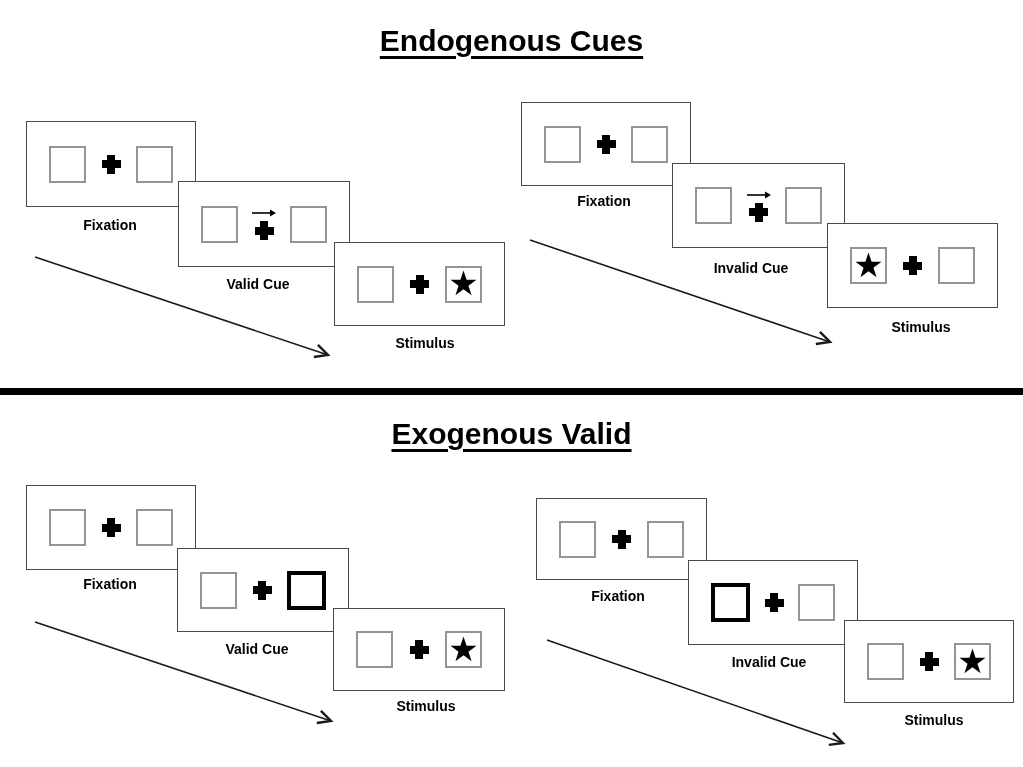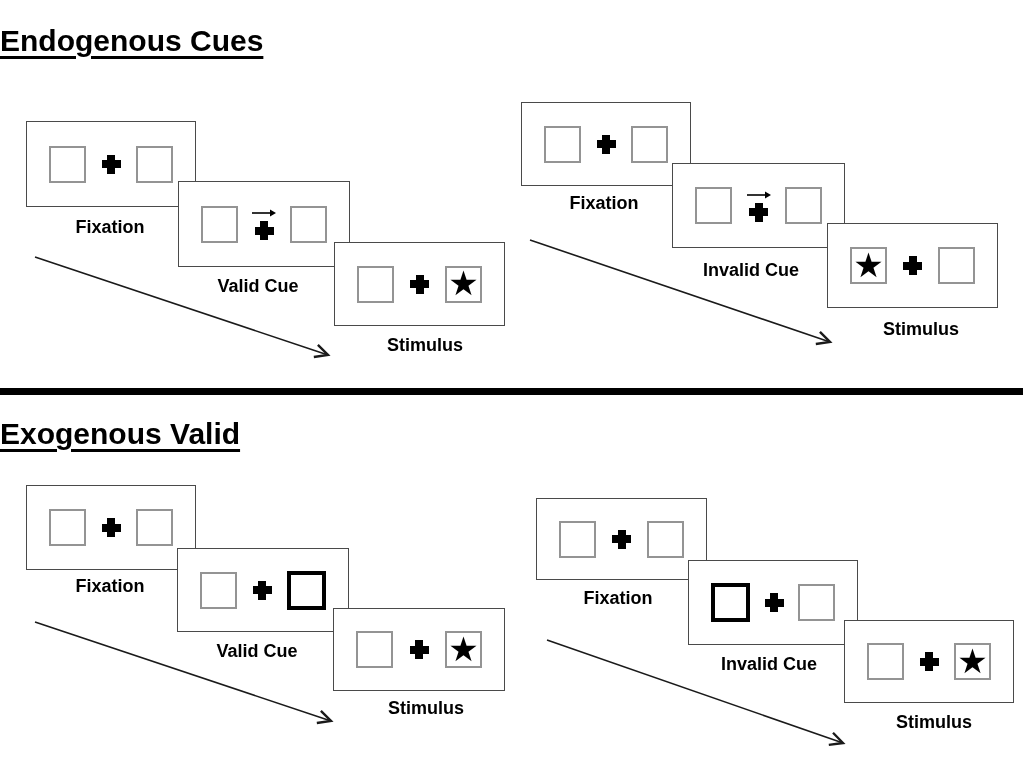--- a/index.html
+++ b/index.html
@@ -1,21 +1,21 @@
 <!DOCTYPE html>
 <html><head>
 <meta charset="utf-8">
 <style>
   html,body{margin:0;padding:0;background:#fff;}
   .canvas{
     position:relative;width:1023px;height:767px;background:#ffffff;
     font-family:"Liberation Sans",sans-serif;color:#000;overflow:hidden;
   }
   .section-title{
-    position:absolute;left:0;right:0;
+    position:absolute;left:0;right:0;text-align:center;
     font-size:30px;font-weight:bold;letter-spacing:0px;
     text-decoration:underline;text-decoration-thickness:3px;text-underline-offset:5px;
   }
   .divider{position:absolute;left:0;width:1023px;height:7px;background:#000;}
   .arrows{position:absolute;left:0;top:0;}
   .arrows line{stroke:#1a1a1a;stroke-width:1.6;}
   .panel{
     position:absolute;background:#ffffff;border:1px solid #4a4a4a;
     display:flex;align-items:center;justify-content:space-between;
     padding:0 22px;box-sizing:border-box;
@@ -28,21 +28,21 @@
   .box.thick{width:39px;height:39px;border:4px solid #000;}
   .star{font-family:"DejaVu Sans",sans-serif;font-size:34px;line-height:1;color:#000;
         position:relative;top:-1px;}
   .center-stack{display:flex;flex-direction:column;align-items:center;}
   .cue-arrow{margin-bottom:3px;}
   .plus{position:relative;width:19px;height:19px;flex:0 0 auto;}
   .plus::before{content:"";position:absolute;left:0;top:5.5px;width:19px;height:8px;background:#000;}
   .plus::after{content:"";position:absolute;left:5.5px;top:0;width:8px;height:19px;background:#000;}
   .step-label{
     position:absolute;transform:translateX(-50%);
-    font-size:18px;font-weight:bold;white-space:nowrap;
+    font-size:14px;font-weight:bold;white-space:nowrap;
   }
 </style>
 </head>
 <body>
 
 <div class="canvas">
 
   <svg class="arrows" width="1023" height="767" viewBox="0 0 1023 767">
     <defs>
       <marker id="ah" markerWidth="13" markerHeight="13" refX="9" refY="5" orient="auto">

